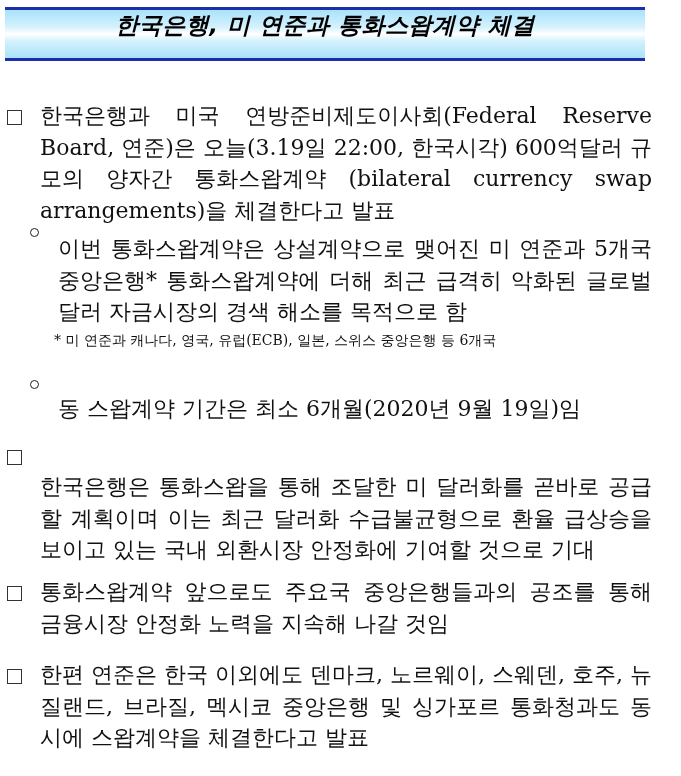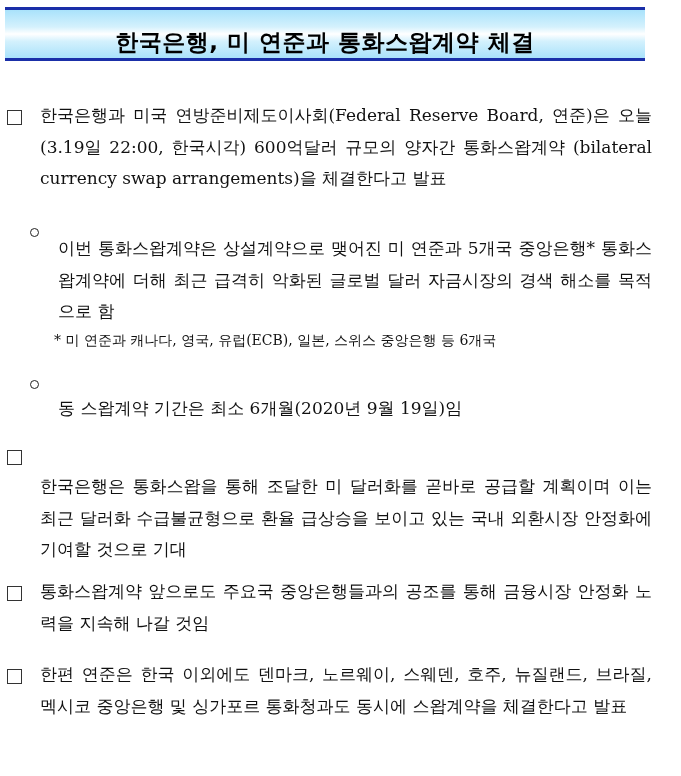--- a/index.html
+++ b/index.html
@@ -5,40 +5,40 @@
     html, body { margin: 0; padding: 0; background: #ffffff; }
     body {
       width: 681px; height: 776px; position: relative; overflow: hidden;
       font-family: "DejaVu Serif", "Liberation Serif", serif;
       color: #111111;
     }
     .title-box {
       position: absolute; left: 5px; top: 7px; width: 640px; height: 48px;
       border-top: 3px solid #1a2fa8; border-bottom: 3px solid #1a2fa8;
       background: linear-gradient(to bottom, #a9e2fb 0%, #d4f1fd 35%, #ffffff 50%, #d4f1fd 65%, #a9e2fb 100%);
-      display: flex; align-items: flex-end; justify-content: center;
+      display: flex; align-items: flex-start; justify-content: center; font-style: italic;
     }
     .title-text {
       font-family: "DejaVu Sans", "Liberation Sans", sans-serif;
       font-weight: bold; font-size: 23px; color: #000; letter-spacing: 0.5px;
     }
     .item {
       position: absolute; left: 0; width: 681px;
     }
     .box-bullet {
       position: absolute; left: 7px; width: 13px; height: 13px;
       border: 1px solid #333; background: #fff;
     }
     .circle-bullet {
       position: absolute; left: 30px; width: 7px; height: 7px;
       border: 1px solid #222; border-radius: 50%;
     }
     .text {
       position: absolute; text-align: justify; text-align-last: left;
-      font-size: 17px; line-height: 31.5px; color: #111;
+      font-size: 22px; line-height: 31.5px; color: #111;
     }
     .lvl1 { left: 40px; width: 612px; }
     .lvl2 { left: 58px; width: 594px; margin-top: 17px; }
     .note {
       position: absolute; left: 54px; width: 600px;
       font-size: 14px; line-height: 20px; color: #111;
     }
   </style>
 </head>
 <body>

